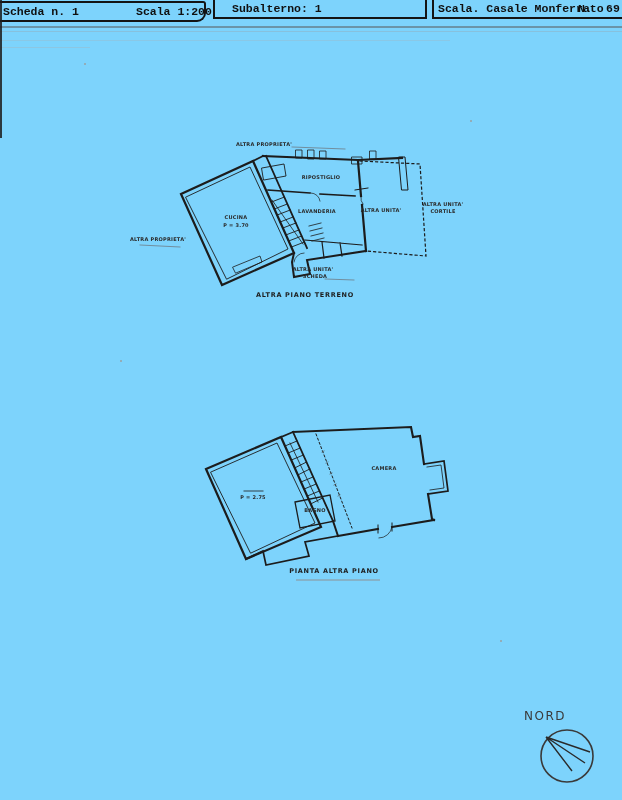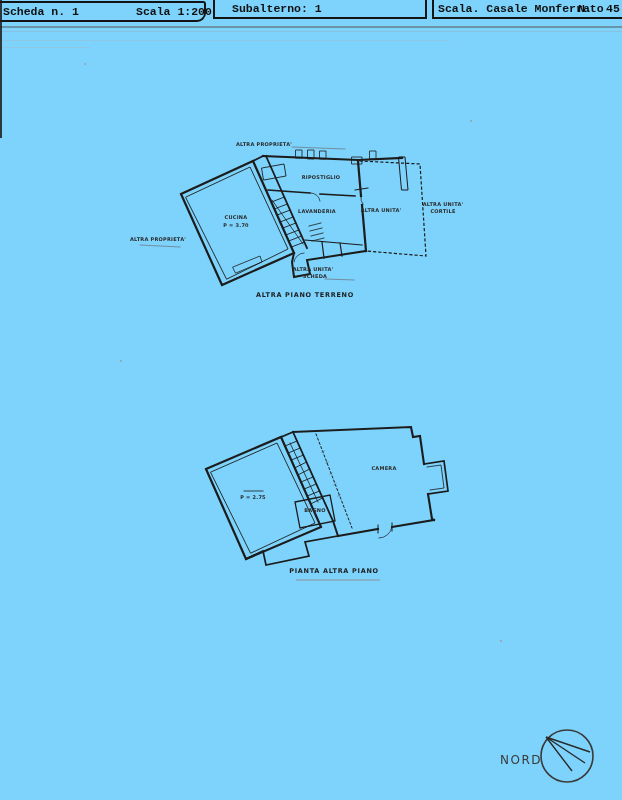--- a/index.html
+++ b/index.html
@@ -24,21 +24,21 @@
   <div class="hdr-box" style="left:0;top:1px;width:206px;height:21px;border:2px solid #141414;border-left:none;border-radius:0 3px 9px 0;"></div>
   <div class="hdr-text" style="left:3px;top:6px;">Scheda n. 1</div>
   <div class="hdr-text" style="left:96px;top:6px;margin-left:40px;">Scala 1:200</div>
 
   <div class="hdr-box" style="left:213px;top:0;width:214px;height:19px;border-left:2px solid #141414;border-right:2px solid #141414;border-bottom:2px solid #141414;"></div>
   <div class="hdr-text" style="left:220px;top:3px;margin-left:12px;">Subalterno: 1</div>
 
   <div class="hdr-box" style="left:432px;top:0;width:195px;height:19px;border-left:2px solid #141414;border-bottom:2px solid #141414;"></div>
   <div class="hdr-text" style="left:438px;top:3px;">Scala. Casale Monferrato</div>
   <div class="hdr-text" style="left:578px;top:3px;">N.</div>
-  <div class="hdr-text" style="left:606px;top:3px;">45</div>
+  <div class="hdr-text" style="left:606px;top:3px;">69</div>
 
   <div class="streak" style="left:0;top:26px;width:622px;height:2px;background:#5c6165;opacity:.55;filter:blur(.6px);"></div>
   <div class="streak" style="left:0;top:31px;width:622px;height:1px;background:#9aa0a3;opacity:.35;"></div>
   <div class="streak" style="left:0;top:40px;width:450px;height:1px;background:#aab0b3;opacity:.3;"></div>
   <div class="streak" style="left:0;top:47px;width:90px;height:1px;background:#aab0b3;opacity:.35;"></div>
   <div class="streak" style="left:0;top:0;width:2px;height:138px;background:#1c1c1c;opacity:.85;"></div>
   <div class="speck" style="left:84px;top:63px;width:2px;height:2px;"></div>
   <div class="speck" style="left:470px;top:120px;width:2px;height:2px;"></div>
   <div class="speck" style="left:120px;top:360px;width:2px;height:2px;"></div>
   <div class="speck" style="left:500px;top:640px;width:2px;height:2px;"></div>
@@ -134,15 +134,15 @@
   <div class="lbl" style="left:313px;top:269px;">ALTRA UNITA'</div>
   <div class="lbl" style="left:315px;top:276px;">SCHEDA</div>
   <div class="cap" style="left:305px;top:296px;">ALTRA PIANO TERRENO</div>
 
   <div class="lbl" style="left:253px;top:497px;">P = 2.75</div>
   <div class="lbl" style="left:315px;top:510px;">BAGNO</div>
   <div class="lbl" style="left:384px;top:468px;">CAMERA</div>
   <div class="cap" style="left:334px;top:572px;">PIANTA ALTRA PIANO</div>
   <div class="streak" style="left:296px;top:579px;width:84px;height:2px;background:#8d9296;opacity:.5;filter:blur(.4px);"></div>
 
-  <div class="nord" style="left:500px;top:710px;margin-top:44px;">NORD</div>
+  <div class="nord" style="left:524px;top:710px;">NORD</div>
 
 </div>
 
 </body></html>

